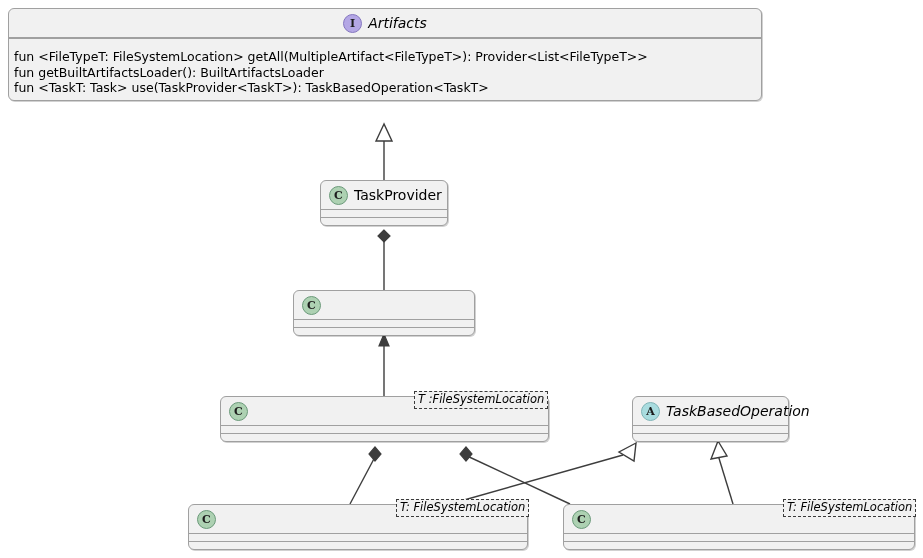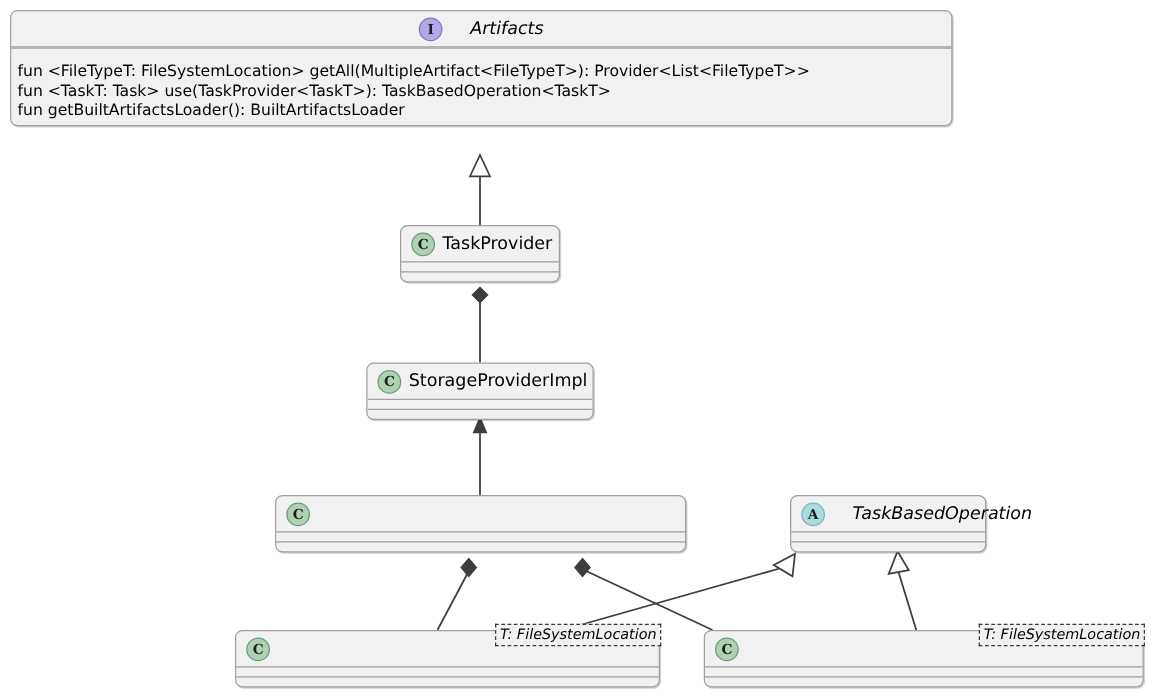--- a/index.html
+++ b/index.html
@@ -73,21 +73,20 @@
     background: #a9dcdf;
     border: 1px solid #7fb4b7;
   }
   .cname {
     font-size: 14px;
     color: #000;
     white-space: nowrap;
   }
   .cname.italic {
     font-style: italic;
-    margin-left: 16px;
   }
   .sep {
     border-top: 1px solid #a0a0a0;
   }
   .compartment-empty {
     height: 7px;
   }
   .members {
     padding: 3px 5px 4px 5px;
     font-size: 12.5px;
@@ -146,53 +145,53 @@
 
   <div class="node" style="left:8px; top:8px; width:754px;">
     <div class="title-row">
       <span class="stereo i">I</span>
       <span class="cname italic">Artifacts</span>
     </div>
     <div class="sep"></div>
     <div class="compartment-empty sep"></div>
     <div class="members">
       <div>fun &lt;FileTypeT: FileSystemLocation&gt; getAll(MultipleArtifact&lt;FileTypeT&gt;): Provider&lt;List&lt;FileTypeT&gt;&gt;</div>
+      <div>fun getBuiltArtifactsLoader(): BuiltArtifactsLoader</div>
       <div>fun &lt;TaskT: Task&gt; use(TaskProvider&lt;TaskT&gt;): TaskBasedOperation&lt;TaskT&gt;</div>
-      <div>fun getBuiltArtifactsLoader(): BuiltArtifactsLoader</div>
     </div>
   </div>
 
   <div class="node" style="left:320px; top:180px; width:128px;">
     <div class="title-row left">
       <span class="stereo c">C</span>
       <span class="cname">TaskProvider</span>
     </div>
     <div class="sep"></div>
     <div class="compartment-empty"></div>
     <div class="compartment-empty sep"></div>
   </div>
 
   <div class="node" style="left:293px; top:290px; width:182px;">
     <div class="title-row left">
       <span class="stereo c">C</span>
-      <span class="cname">StorageProviderImpl</span>
     </div>
     <div class="sep"></div>
     <div class="compartment-empty"></div>
     <div class="compartment-empty sep"></div>
   </div>
 
   <div class="node" style="left:220px; top:396px; width:329px;">
     <div class="title-row left">
       <span class="stereo c">C</span>
     </div>
     <div class="sep"></div>
     <div class="compartment-empty"></div>
     <div class="compartment-empty sep"></div>
   </div>
+  <div class="generic" style="left:414px; top:391px;">T :FileSystemLocation</div>
 
   <div class="node" style="left:632px; top:396px; width:157px;">
     <div class="title-row left">
       <span class="stereo a">A</span>
       <span class="cname italic">TaskBasedOperation</span>
     </div>
     <div class="sep"></div>
     <div class="compartment-empty"></div>
     <div class="compartment-empty sep"></div>
   </div>

